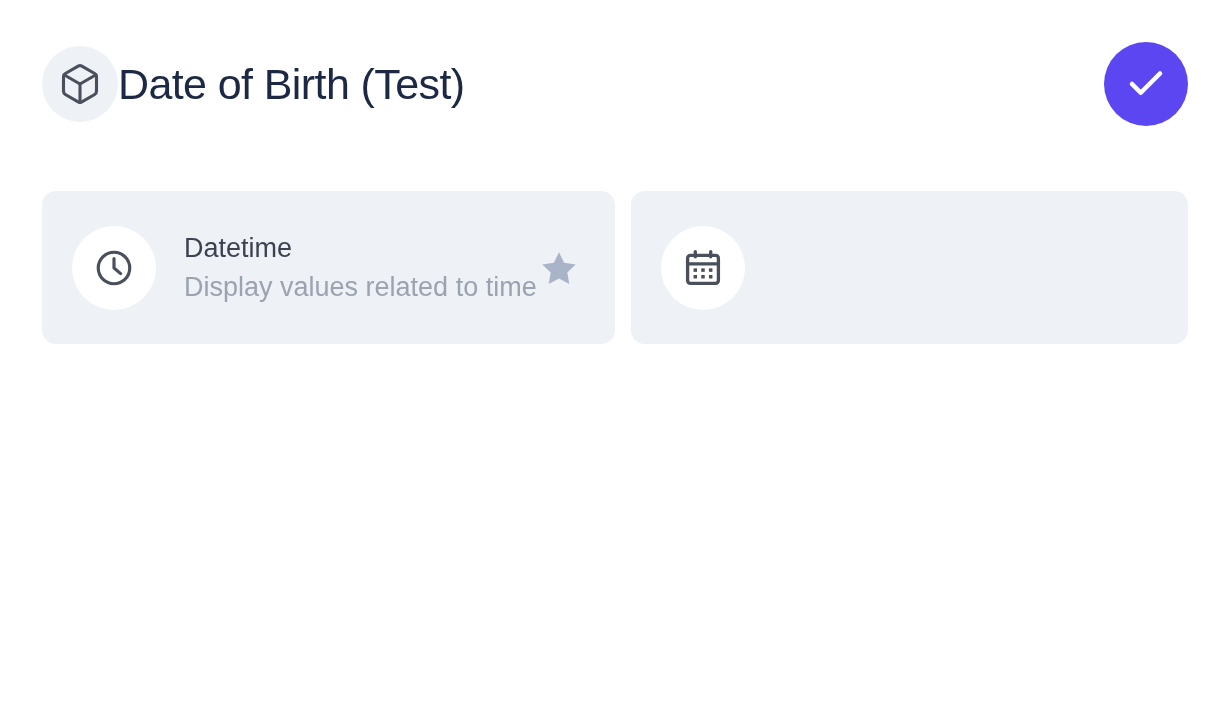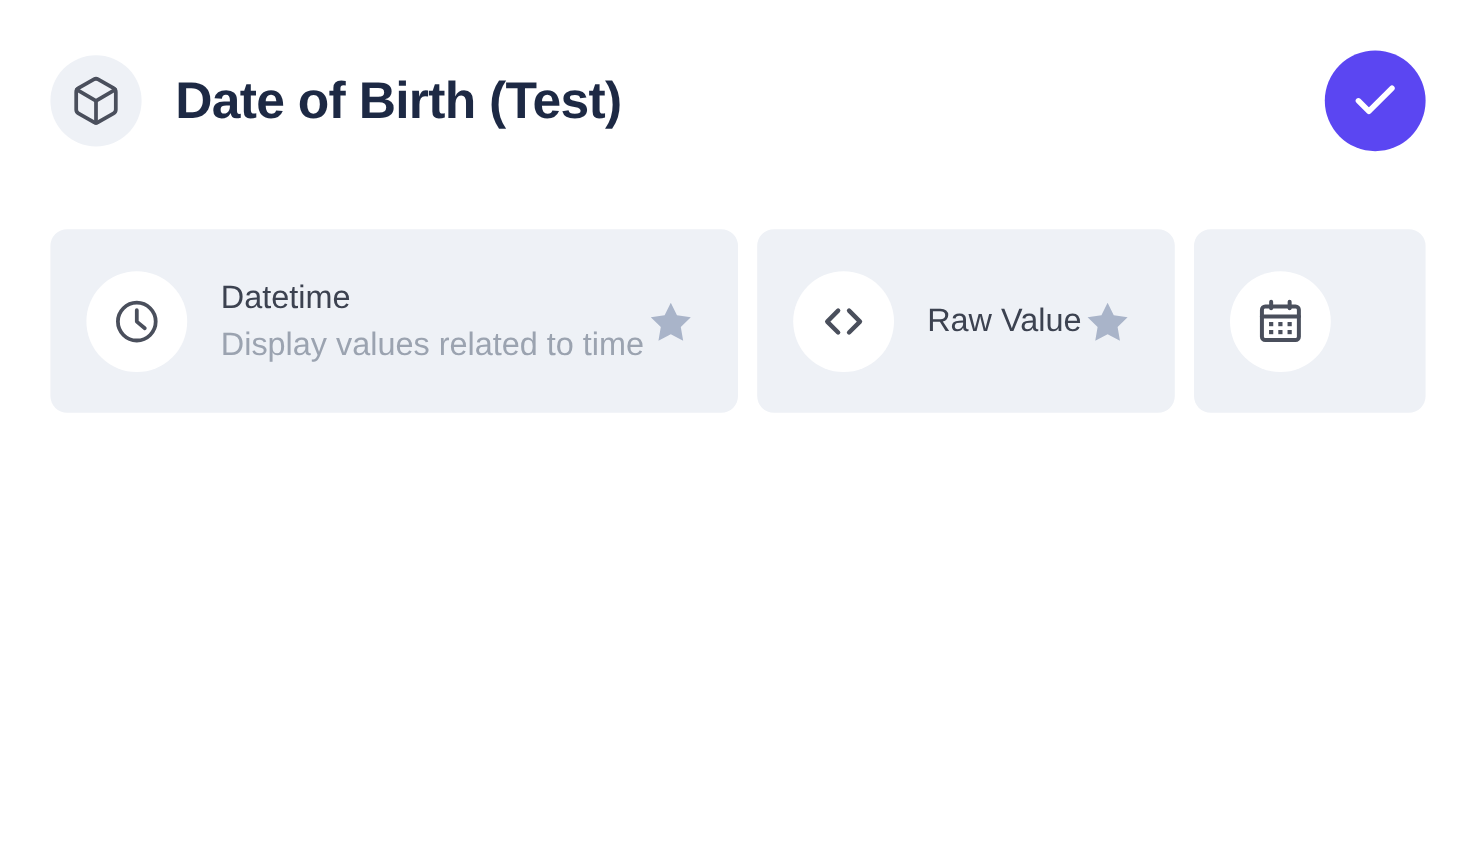--- a/index.html
+++ b/index.html
@@ -37,23 +37,22 @@
     background: #eef1f6;
     display: flex;
     align-items: center;
     justify-content: center;
     flex: 0 0 auto;
   }
 
   .header-badge svg { display: block; }
 
   .header-title {
-    margin-left: 28px;
     font-size: 43px;
-    font-weight: bold;
+    font-weight: normal;
     color: #1d2944;
     letter-spacing: -0.6px;
     white-space: nowrap;
     line-height: 1;
   }
 
   .header-action {
     margin-left: auto;
     width: 84px;
     height: 84px;
@@ -182,36 +181,20 @@
         <div class="option-title">Datetime</div>
         <div class="option-subtitle">Display values related to time</div>
       </div>
       <div class="option-star">
         <svg width="40" height="40" viewBox="0 0 24 24" fill="#a9b4c9" stroke="none">
           <polygon points="12 2.6 15.09 8.86 22 9.87 17 14.74 18.18 21.62 12 18.37 5.82 21.62 7 14.74 2 9.87 8.91 8.86 12 2.6"></polygon>
         </svg>
       </div>
     </div>
 
-    <div class="option-card">
-      <div class="option-icon">
-        <svg width="42" height="42" viewBox="0 0 24 24" fill="none" stroke="#4a4f5c" stroke-width="2.1" stroke-linecap="round" stroke-linejoin="round">
-          <polyline points="9.4 6.8 4.2 12 9.4 17.2"></polyline>
-          <polyline points="14.6 6.8 19.8 12 14.6 17.2"></polyline>
-        </svg>
-      </div>
-      <div class="option-text">
-        <div class="option-title">Raw Value</div>
-      </div>
-      <div class="option-star">
-        <svg width="40" height="40" viewBox="0 0 24 24" fill="#a9b4c9" stroke="none">
-          <polygon points="12 2.6 15.09 8.86 22 9.87 17 14.74 18.18 21.62 12 18.37 5.82 21.62 7 14.74 2 9.87 8.91 8.86 12 2.6"></polygon>
-        </svg>
-      </div>
-    </div>
 
     <div class="option-card">
       <div class="option-icon">
         <svg width="42" height="42" viewBox="0 0 24 24" fill="none" stroke="#4a4f5c" stroke-width="1.9" stroke-linecap="round" stroke-linejoin="round">
           <rect x="3.2" y="4.8" width="17.6" height="16" rx="1.6"></rect>
           <line x1="3.2" y1="9.6" x2="20.8" y2="9.6"></line>
           <line x1="7.6" y1="2.6" x2="7.6" y2="5.6"></line>
           <line x1="16.4" y1="2.6" x2="16.4" y2="5.6"></line>
           <rect x="6.6" y="12.2" width="2" height="2" fill="#4a4f5c" stroke="none"></rect>
           <rect x="11" y="12.2" width="2" height="2" fill="#4a4f5c" stroke="none"></rect>

